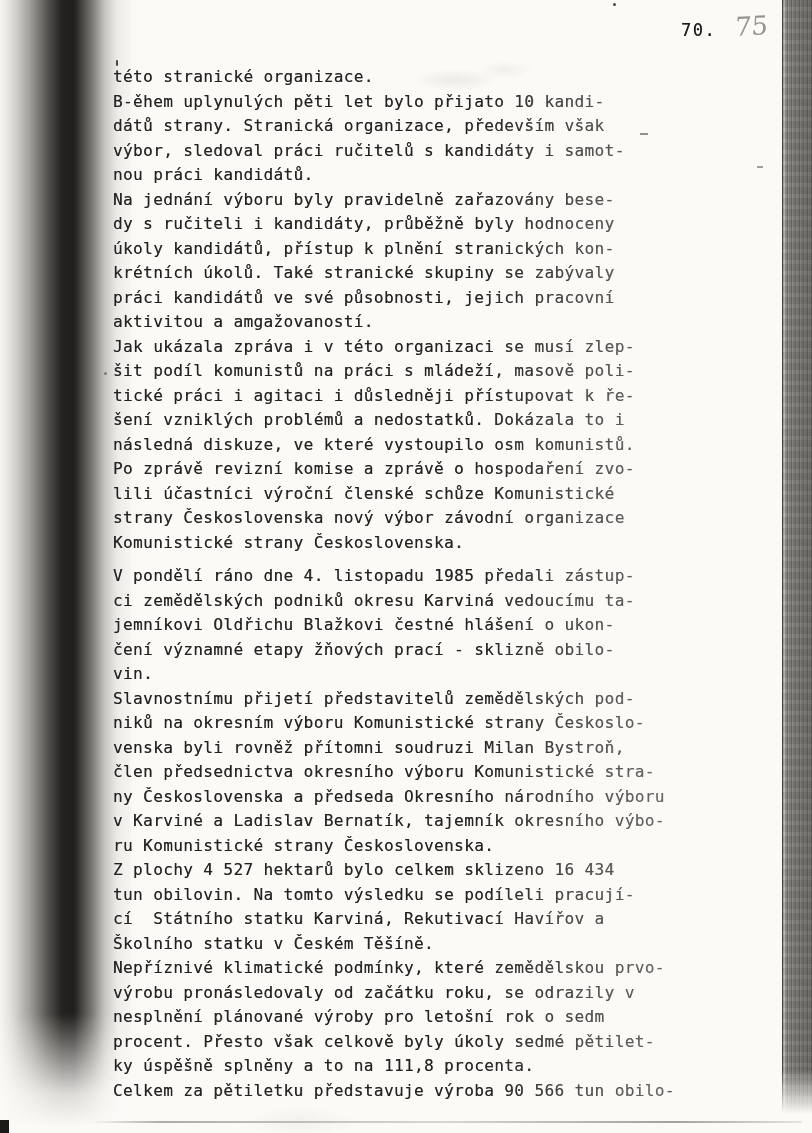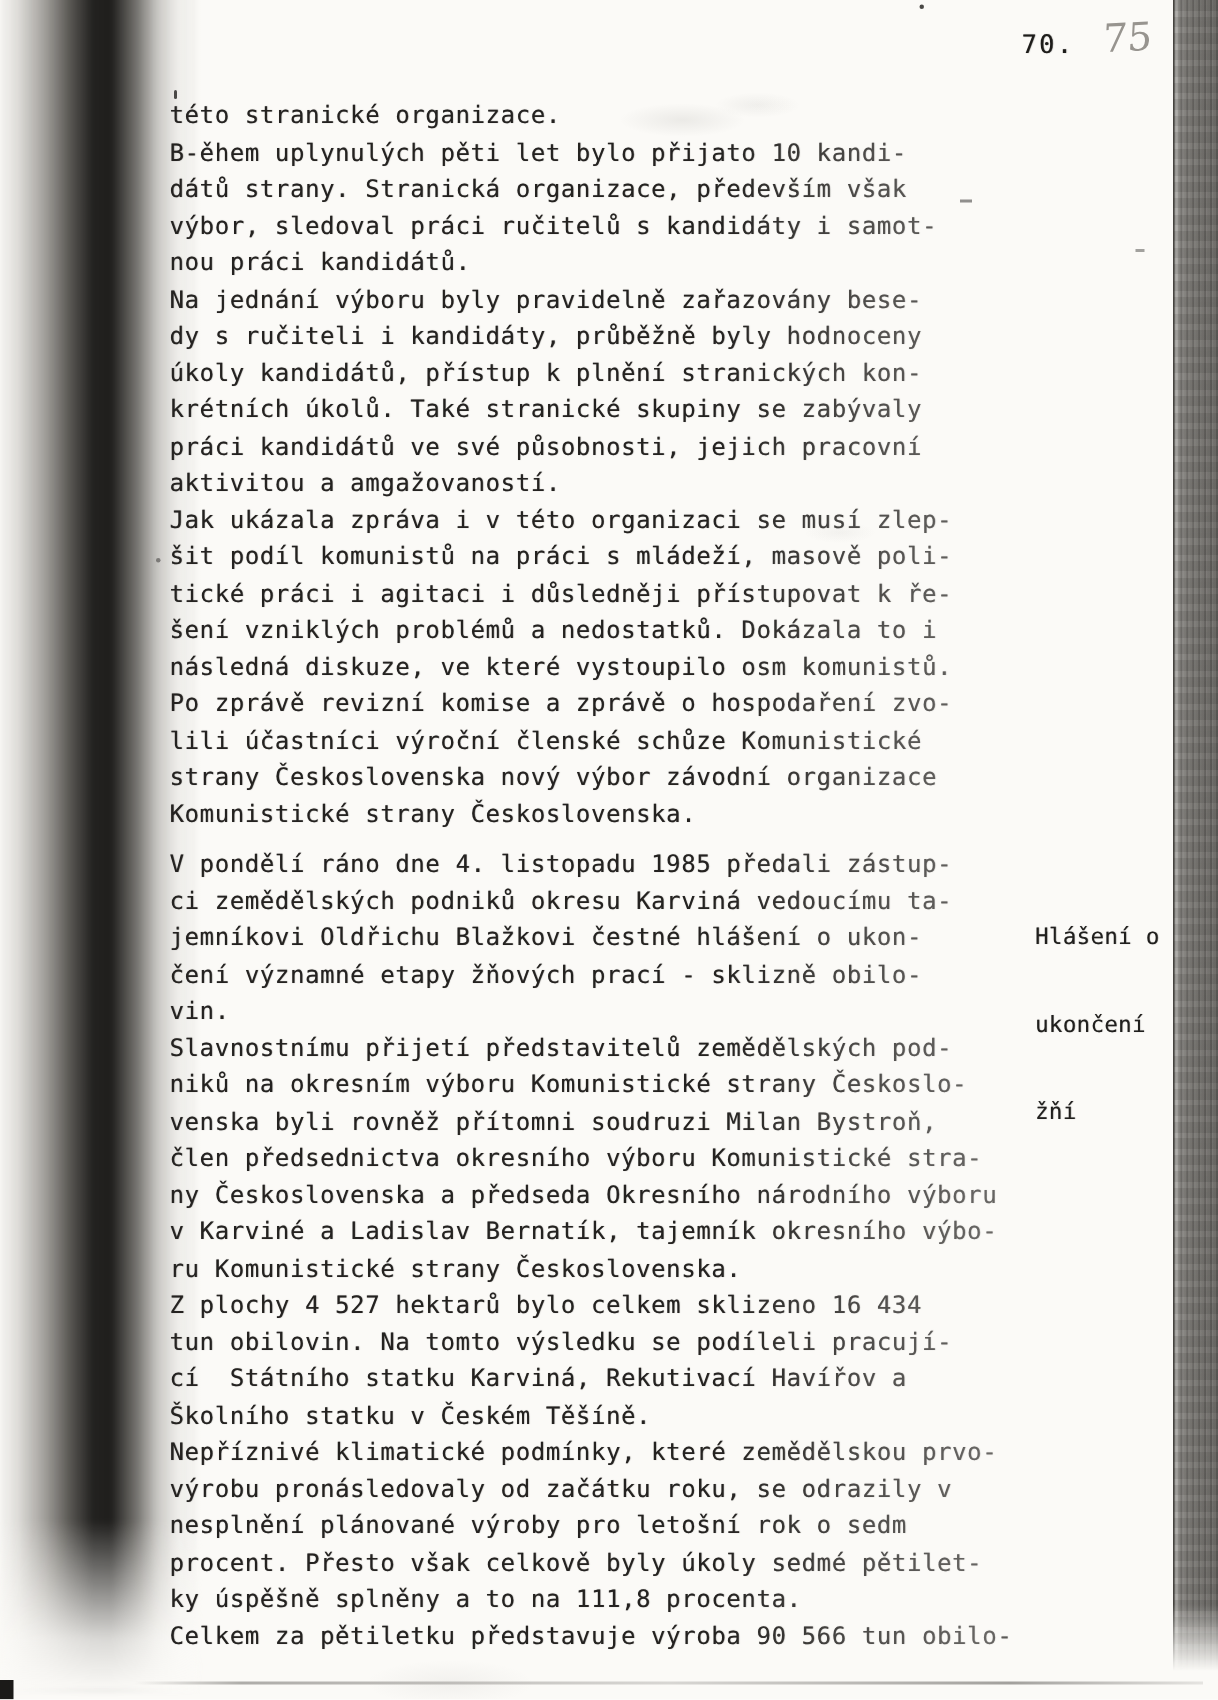--- a/index.html
+++ b/index.html
@@ -115,25 +115,20 @@
 <body>
 
 <div class="page">
   <div class="blotches"></div>
   <div class="left-binding"></div>
   <div class="right-scan-band"></div>
 
   <div class="page-number-typed">70.</div>
   <div class="page-number-handwritten">75</div>
 
-  <div class="margin-note">
-    <span>Hlášení o</span>
-    <span>ukončení</span>
-    <span>žňí</span>
-  </div>
 
   <div class="text-block"><div class="line">této stranické organizace.</div><div class="line">B-ěhem uplynulých pěti let bylo přijato 10 kandi-</div><div class="line">dátů strany. Stranická organizace, především však</div><div class="line">výbor, sledoval práci ručitelů s kandidáty i samot-</div><div class="line">nou práci kandidátů.</div><div class="line">Na jednání výboru byly pravidelně zařazovány bese-</div><div class="line">dy s ručiteli i kandidáty, průběžně byly hodnoceny</div><div class="line">úkoly kandidátů, přístup k plnění stranických kon-</div><div class="line">krétních úkolů. Také stranické skupiny se zabývaly</div><div class="line">práci kandidátů ve své působnosti, jejich pracovní</div><div class="line">aktivitou a amgažovaností.</div><div class="line">Jak ukázala zpráva i v této organizaci se musí zlep-</div><div class="line">šit podíl komunistů na práci s mládeží, masově poli-</div><div class="line">tické práci i agitaci i důsledněji přístupovat k ře-</div><div class="line">šení vzniklých problémů a nedostatků. Dokázala to i</div><div class="line">následná diskuze, ve které vystoupilo osm komunistů.</div><div class="line">Po zprávě revizní komise a zprávě o hospodaření zvo-</div><div class="line">lili účastníci výroční členské schůze Komunistické</div><div class="line">strany Československa nový výbor závodní organizace</div><div class="line">Komunistické strany Československa.</div><div class="line blank"></div><div class="line">V pondělí ráno dne 4. listopadu 1985 předali zástup-</div><div class="line">ci zemědělských podniků okresu Karviná vedoucímu ta-</div><div class="line">jemníkovi Oldřichu Blažkovi čestné hlášení o ukon-</div><div class="line">čení významné etapy žňových prací - sklizně obilo-</div><div class="line">vin.</div><div class="line">Slavnostnímu přijetí představitelů zemědělských pod-</div><div class="line">niků na okresním výboru Komunistické strany Českoslo-</div><div class="line">venska byli rovněž přítomni soudruzi Milan Bystroň,</div><div class="line">člen předsednictva okresního výboru Komunistické stra-</div><div class="line">ny Československa a předseda Okresního národního výboru</div><div class="line">v Karviné a Ladislav Bernatík, tajemník okresního výbo-</div><div class="line">ru Komunistické strany Československa.</div><div class="line">Z plochy 4 527 hektarů bylo celkem sklizeno 16 434</div><div class="line">tun obilovin. Na tomto výsledku se podíleli pracují-</div><div class="line">cí  Státního statku Karviná, Rekutivací Havířov a</div><div class="line">Školního statku v Českém Těšíně.</div><div class="line">Nepříznivé klimatické podmínky, které zemědělskou prvo-</div><div class="line">výrobu pronásledovaly od začátku roku, se odrazily v</div><div class="line">nesplnění plánované výroby pro letošní rok o sedm</div><div class="line">procent. Přesto však celkově byly úkoly sedmé pětilet-</div><div class="line">ky úspěšně splněny a to na 111,8 procenta.</div><div class="line">Celkem za pětiletku představuje výroba 90 566 tun obilo-</div></div>
 
   <div class="ink-fade-overlay"></div>
   <div class="bottom-edge-line"></div>
   <div class="corner-mark"></div>
 
   <div class="speck s1"></div>
   <div class="speck s2"></div>
   <div class="speck s3"></div>

